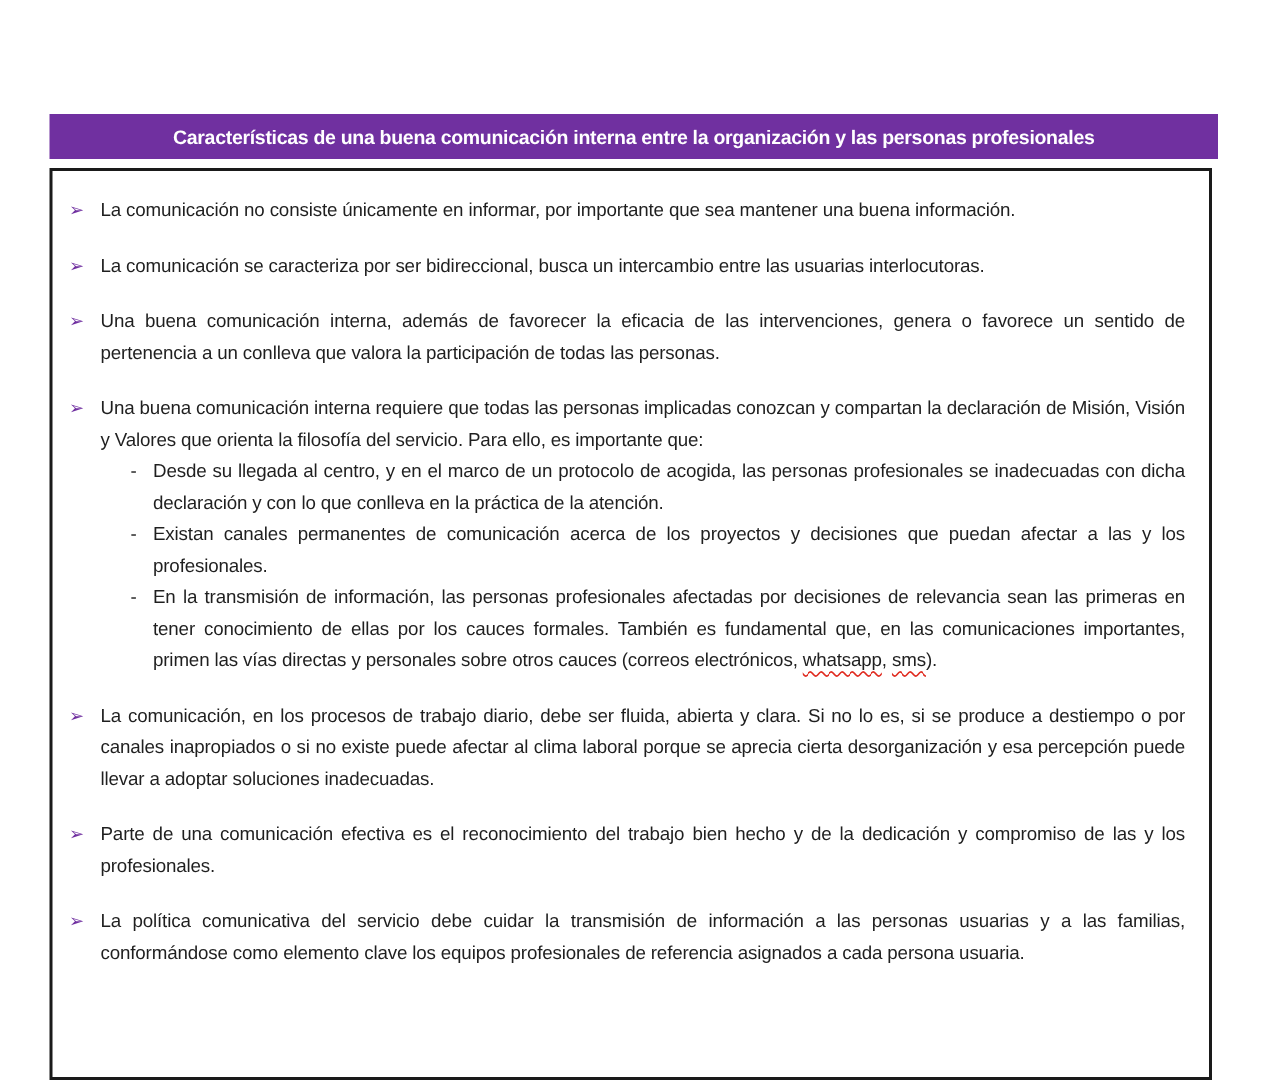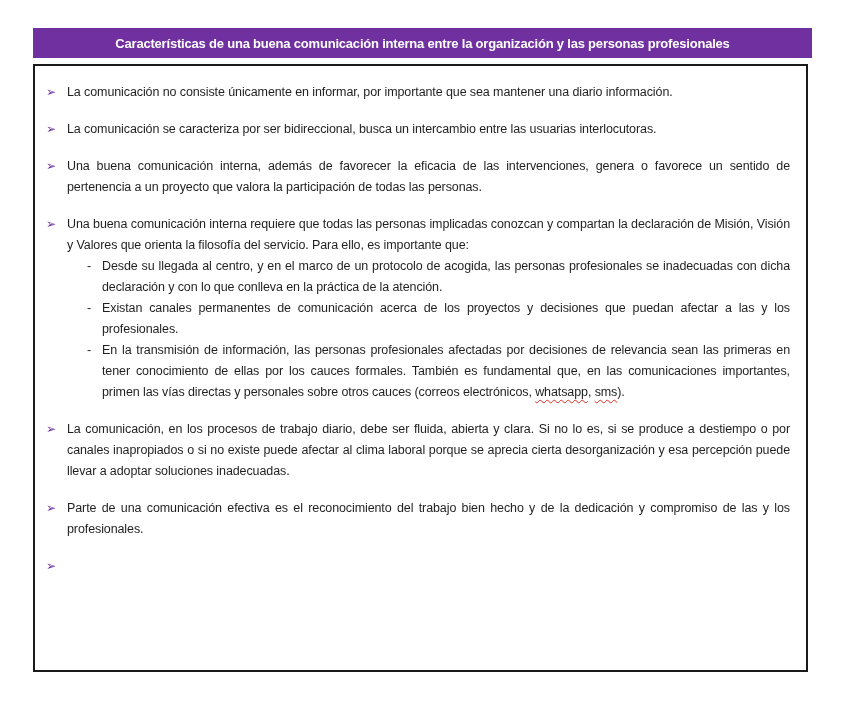--- a/index.html
+++ b/index.html
@@ -9,21 +9,21 @@
     --text:#1f1f1f;
   }
   *{box-sizing:border-box;margin:0;padding:0;}
   html,body{width:842px;height:720px;background:#ffffff;overflow:hidden;}
   body{
     font-family:"Liberation Sans","DejaVu Sans",sans-serif;
     color:var(--text);
   }
   .page{
     position:relative;
-    width:842px;height:594px;
+    width:842px;height:594px;margin-top:48px;
   }
   .banner{
     position:absolute;
     left:33px;top:28px;
     width:779px;height:30px;
     background:var(--purple);
     display:flex;align-items:center;justify-content:center;
   }
   .banner .title{
     color:#ffffff;
@@ -85,31 +85,31 @@
 
   <div class="banner">
     <span class="title">Características de una buena comunicación interna entre la organización y las personas profesionales</span>
   </div>
 
   <div class="content-box">
     <ul class="bullet-list">
 
       <li class="bullet-item">
         <span class="arrow">➢</span>
-        <span class="item-text">La comunicación no consiste únicamente en informar, por importante que sea mantener una diario información.</span>
+        <span class="item-text">La comunicación no consiste únicamente en informar, por importante que sea mantener una buena información.</span>
       </li>
 
       <li class="bullet-item">
         <span class="arrow">➢</span>
         <span class="item-text">La comunicación se caracteriza por ser bidireccional, busca un intercambio entre las usuarias interlocutoras.</span>
       </li>
 
       <li class="bullet-item">
         <span class="arrow">➢</span>
-        <span class="item-text">Una buena comunicación interna, además de favorecer la eficacia de las intervenciones, genera o favorece un sentido de pertenencia a un proyecto que valora la participación de todas las personas.</span>
+        <span class="item-text">Una buena comunicación interna, además de favorecer la eficacia de las intervenciones, genera o favorece un sentido de pertenencia a un conlleva que valora la participación de todas las personas.</span>
       </li>
 
       <li class="bullet-item">
         <span class="arrow">➢</span>
         <span class="item-text">Una buena comunicación interna requiere que todas las personas implicadas conozcan y compartan la declaración de Misión, Visión y Valores que orienta la filosofía del servicio. Para ello, es importante que:</span>
         <ul class="sub-list">
           <li class="sub-item">
             <span class="dash">-</span>
             <span class="item-text">Desde su llegada al centro, y en el marco de un protocolo de acogida, las personas profesionales se inadecuadas con dicha declaración y con lo que conlleva en la práctica de la atención.</span>
           </li>
@@ -129,18 +129,19 @@
         <span class="item-text">La comunicación, en los procesos de trabajo diario, debe ser fluida, abierta y clara. Si no lo es, si se produce a destiempo o por canales inapropiados o si no existe puede afectar al clima laboral porque se aprecia cierta desorganización y esa percepción puede llevar a adoptar soluciones inadecuadas.</span>
       </li>
 
       <li class="bullet-item">
         <span class="arrow">➢</span>
         <span class="item-text">Parte de una comunicación efectiva es el reconocimiento del trabajo bien hecho y de la dedicación y compromiso de las y los profesionales.</span>
       </li>
 
       <li class="bullet-item">
         <span class="arrow">➢</span>
+        <span class="item-text">La política comunicativa del servicio  debe cuidar la transmisión de información a las personas usuarias y a las familias, conformándose como elemento clave los equipos profesionales de referencia asignados a cada persona usuaria.</span>
       </li>
 
     </ul>
   </div>
 
 </div>
 
 </body></html>

